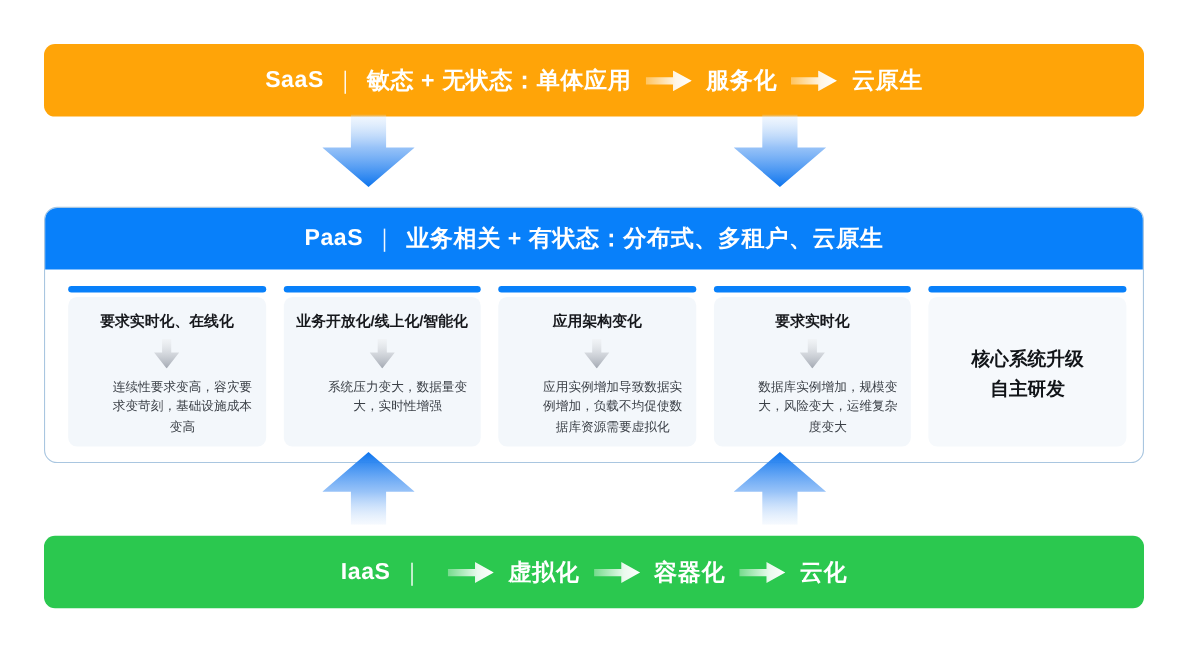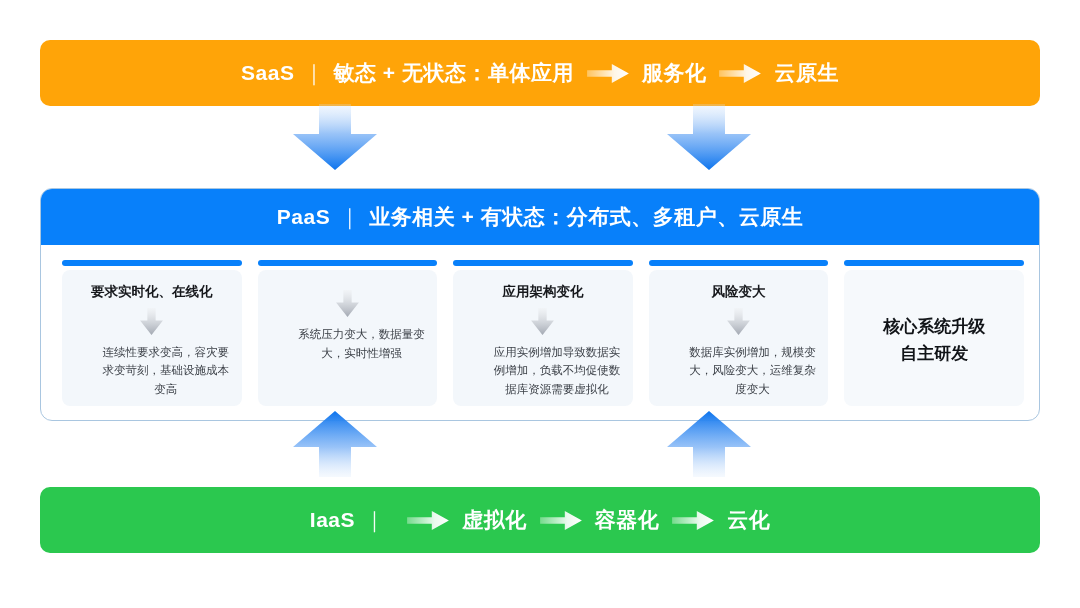--- a/index.html
+++ b/index.html
@@ -156,20 +156,21 @@
           <svg class="card-arrow" width="23" height="27" viewBox="0 0 22 26">
             <polygon points="7,0 15,0 15,12 22,12 11,26 0,12 7,12" fill="url(#grad-gray)"></polygon>
           </svg>
           <div class="card-body">连续性要求变高，容灾要求变苛刻，基础设施成本变高</div>
         </div>
       </div>
 
       <div class="card-col">
         <div class="card-accent"></div>
         <div class="card">
+          <div class="card-title">业务开放化/线上化/智能化</div>
           <svg class="card-arrow" width="23" height="27" viewBox="0 0 22 26">
             <polygon points="7,0 15,0 15,12 22,12 11,26 0,12 7,12" fill="url(#grad-gray)"></polygon>
           </svg>
           <div class="card-body">系统压力变大，数据量变大，实时性增强</div>
         </div>
       </div>
 
       <div class="card-col">
         <div class="card-accent"></div>
         <div class="card">
@@ -177,21 +178,21 @@
           <svg class="card-arrow" width="23" height="27" viewBox="0 0 22 26">
             <polygon points="7,0 15,0 15,12 22,12 11,26 0,12 7,12" fill="url(#grad-gray)"></polygon>
           </svg>
           <div class="card-body">应用实例增加导致数据实例增加，负载不均促使数据库资源需要虚拟化</div>
         </div>
       </div>
 
       <div class="card-col">
         <div class="card-accent"></div>
         <div class="card">
-          <div class="card-title">风险变大</div>
+          <div class="card-title">要求实时化</div>
           <svg class="card-arrow" width="23" height="27" viewBox="0 0 22 26">
             <polygon points="7,0 15,0 15,12 22,12 11,26 0,12 7,12" fill="url(#grad-gray)"></polygon>
           </svg>
           <div class="card-body">数据库实例增加，规模变大，风险变大，运维复杂度变大</div>
         </div>
       </div>
 
       <div class="card-col">
         <div class="card-accent"></div>
         <div class="card card-highlight">

